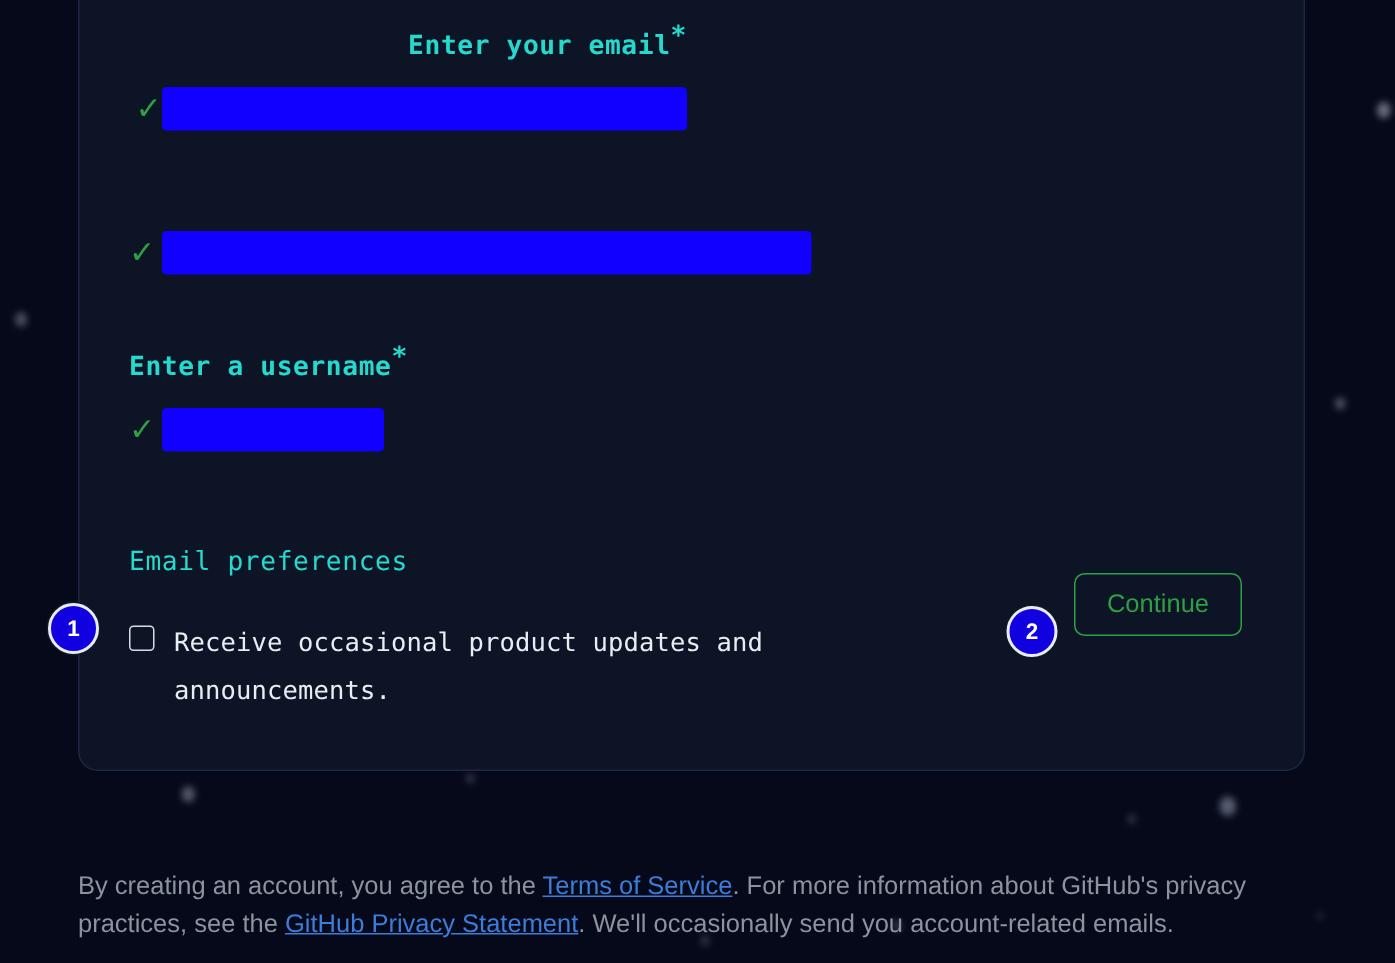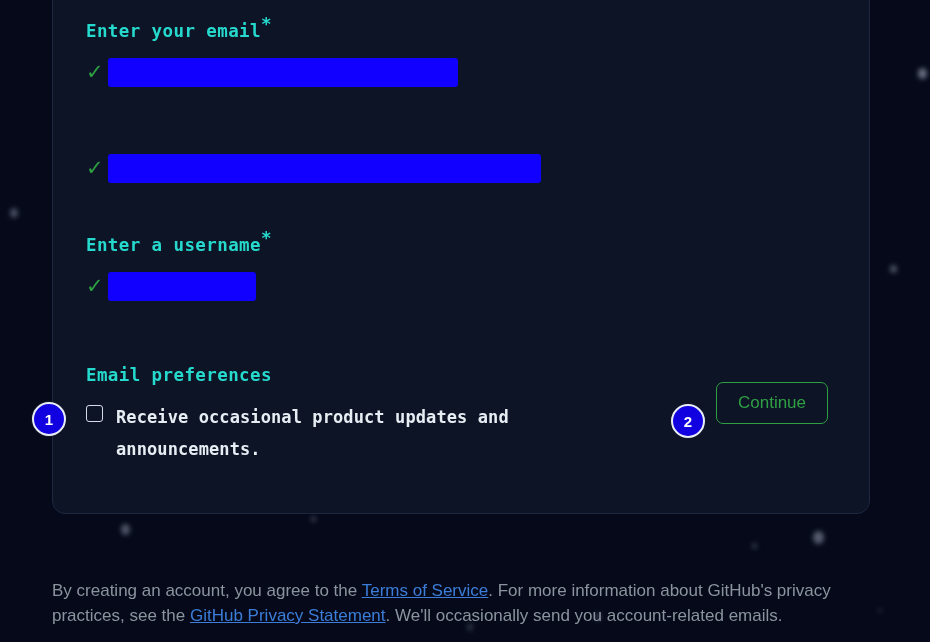--- a/index.html
+++ b/index.html
@@ -45,21 +45,21 @@
     width: 818px;
     height: 528px;
     background: #0d1426;
     border: 1px solid #1d2740;
     border-radius: 13px;
     padding: 0 34px;
   }
 
   
   .field-block { position: absolute; left: 33px; }
-  .field-email   { top: 36px; }
+  .field-email   { top: 36px; text-align: right; }
   .field-pass    { top: 150px; }
   .field-user    { top: 250px; }
 
   .field-label {
     font-family: "DejaVu Sans Mono", "Liberation Mono", monospace;
     font-size: 17.5px;
     font-weight: bold;
     color: #25d9cd;
     letter-spacing: 0.4px;
     white-space: nowrap;
@@ -97,30 +97,29 @@
 
   
   .prefs-block {
     position: absolute;
     left: 33px;
     top: 380px;
   }
   .prefs-title {
     font-family: "DejaVu Sans Mono", "Liberation Mono", monospace;
     font-size: 17.5px;
-    font-weight: bold;
+    font-weight: normal;
     color: #25d9cd;
     letter-spacing: 0.4px;
     line-height: 1;
   }
   .prefs-row {
     display: flex;
     align-items: flex-start;
-    margin-top: 16px;
-    font-weight: bold;
+    margin-top: 28px;
   }
   .checkbox {
     width: 17px;
     height: 17px;
     flex: 0 0 17px;
     border: 1.6px solid #d7dde8;
     border-radius: 3px;
     background: transparent;
     margin-top: 4px;
   }

